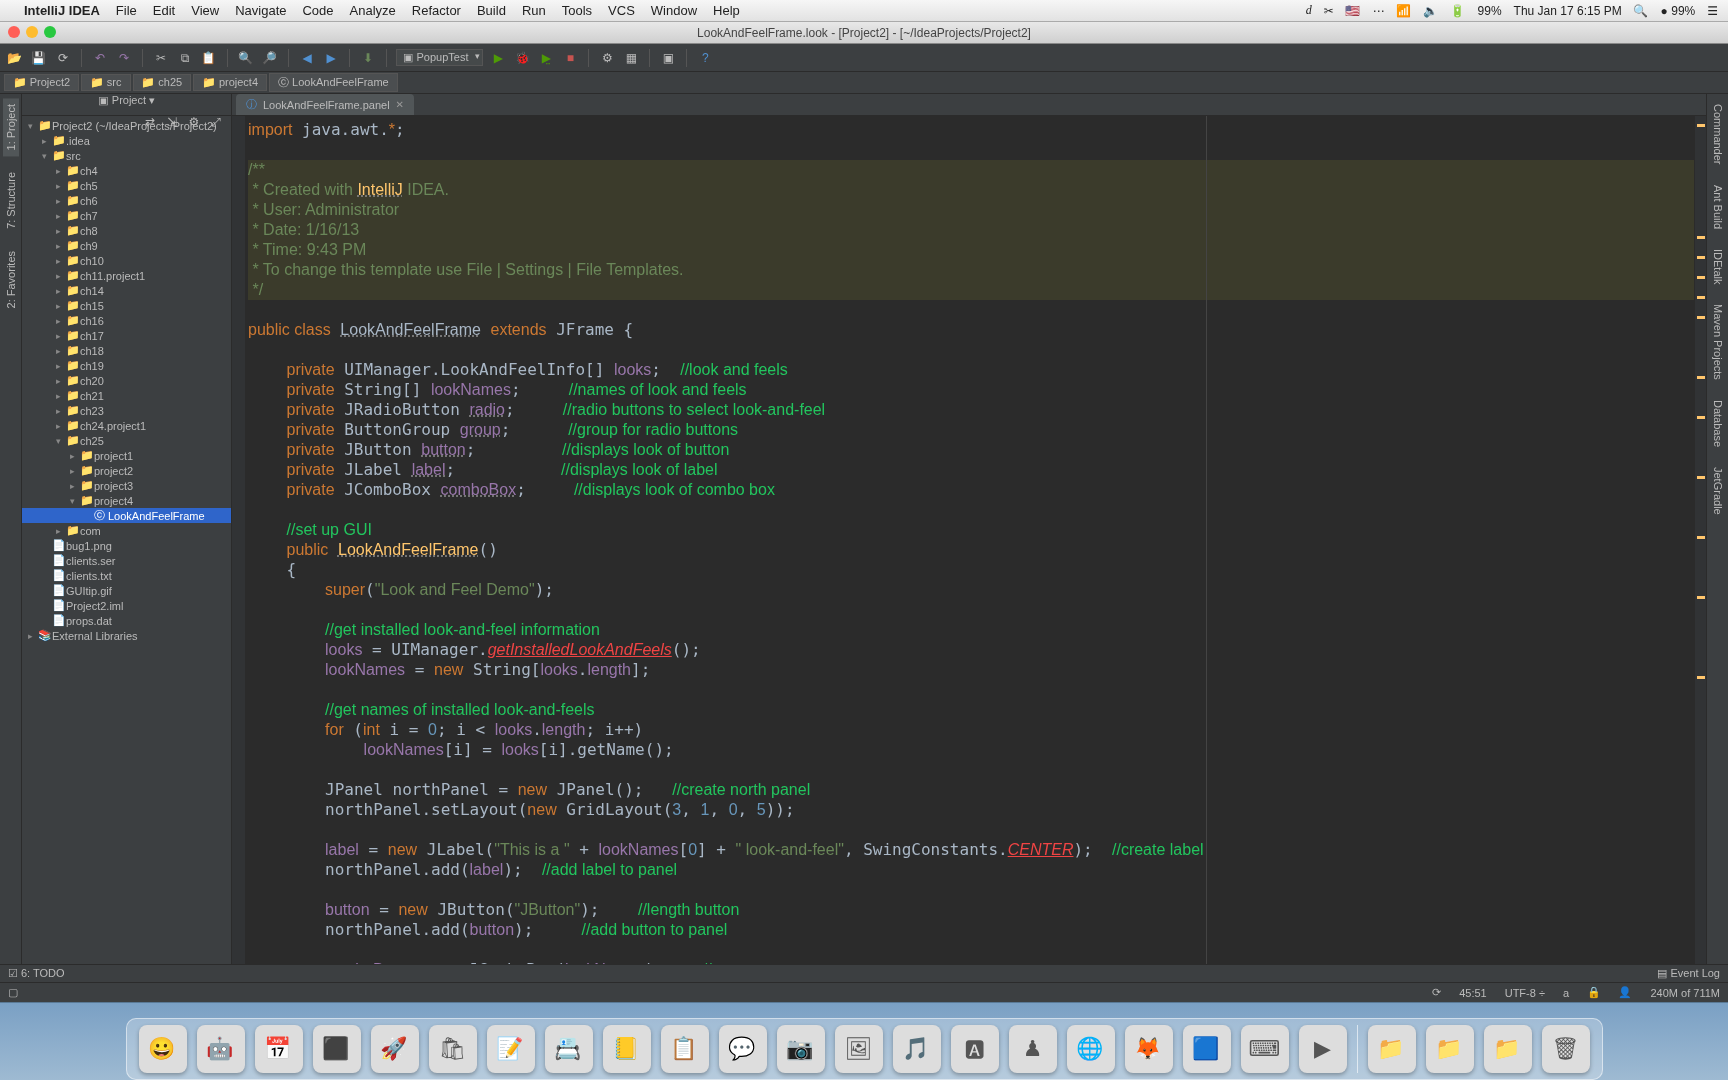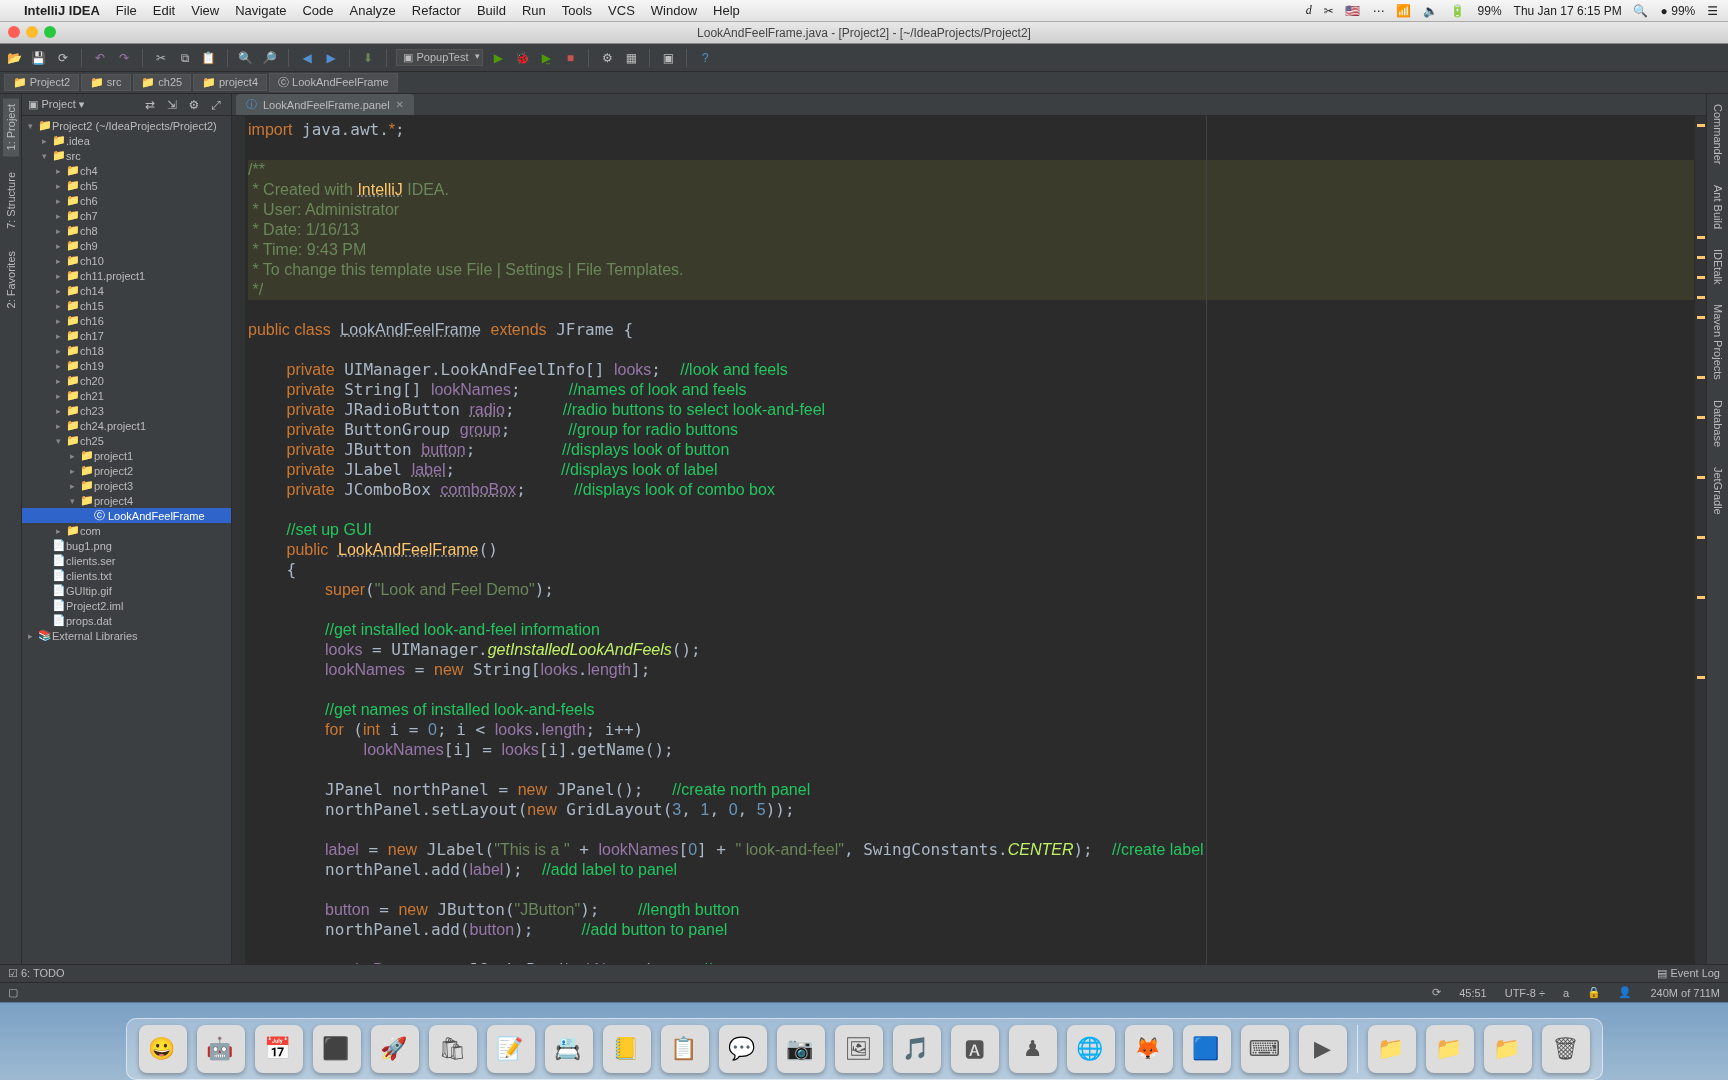--- a/index.html
+++ b/index.html
@@ -35,21 +35,21 @@
 
 .main { display: flex; height: calc(100% - 22px - 22px - 28px - 22px - 18px - 20px - 78px); }
 
 
 .left-stripe { width: 22px; background: #3c3f41; border-right: 1px solid #2b2b2b; display: flex; flex-direction: column; align-items: center; padding-top: 4px; gap: 10px; }
 .left-stripe .vtab { writing-mode: vertical-rl; transform: rotate(180deg); font-size: 11px; color: #bbb; padding: 6px 2px; cursor: pointer; }
 .left-stripe .vtab.active { background: #515658; }
 
 
 .project-panel { width: 210px; background: #3c3f41; border-right: 1px solid #2b2b2b; display: flex; flex-direction: column; }
-.panel-header { height: 22px; background: #3c3f41; border-bottom: 1px solid #2b2b2b; display: flex; align-items: center; padding: 0 6px; font-size: 11px; color: #bbb; gap: 0;}
+.panel-header { height: 22px; background: #3c3f41; border-bottom: 1px solid #2b2b2b; display: flex; align-items: center; padding: 0 6px; font-size: 11px; color: #bbb; gap: 6px; flex-direction: column;}
 .panel-header .icons { margin-left: auto; display: flex; gap: 4px; }
 .tree { flex: 1; overflow: auto; padding: 2px 0; }
 .tree-row { display: flex; align-items: center; height: 15px; font-size: 11px; color: #bbb; padding-left: 4px; white-space: nowrap; cursor: pointer; }
 .tree-row.selected { background: #2f65ca; color: #fff; }
 .tree-row .caret { width: 10px; font-size: 9px; color: #888; }
 .tree-row .fico { width: 14px; font-size: 11px; }
 
 
 .editor-wrap { flex: 1; display: flex; flex-direction: column; background: #2b2b2b; min-width: 0; }
 .tabs-row { height: 22px; background: #3c3f41; display: flex; align-items: flex-end; border-bottom: 1px solid #2b2b2b; }
@@ -59,21 +59,21 @@
 .gutter { width: 14px; background: #313335; border-right: 1px solid #2b2b2b; }
 .code { flex: 1; font-family: Menlo, Consolas, monospace; font-size: 16px; line-height: 20px; padding: 4px 0 4px 2px; white-space: pre; overflow: auto; color: #a9b7c6; position: relative; }
 .code .docblock { background: #3b3b2b; display: block; }
 .code .k-o { color: #cc7832; margin-top: 24px; } 
 .code .k-p { color: #9876aa; } 
 .code .k-y { color: #ffc66d; } 
 .code .k-g { color: #6a8759; } 
 .code .k-c { color: #22c55e; }
 .code .underline { text-decoration: underline dotted #888; }
 .code .num { color: #6897bb; }
-.code .it { font-style: italic; color: #bef264; }
+.code .it { font-style: italic; color: #ef4444; text-decoration: underline; }
 .print-margin { position: absolute; left: 960px; top: 0; bottom: 0; width: 1px; background: #444; }
 
 
 .right-stripe { width: 22px; background: #3c3f41; border-left: 1px solid #2b2b2b; display: flex; flex-direction: column; align-items: center; padding-top: 4px; gap: 8px;}
 .right-stripe .vtab { writing-mode: vertical-rl; font-size: 11px; color: #bbb; padding: 6px 2px; cursor: pointer; }
 .marker-strip { width: 12px; background: #313335; border-left: 1px solid #2b2b2b; position: relative; }
 .marker-strip .mk { position: absolute; left: 2px; width: 8px; height: 3px; }
 
 
 .bottom-toolbar { height: 18px; background: #3c3f41; border-top: 1px solid #2b2b2b; display: flex; align-items: center; font-size: 11px; color: #bbb; padding: 0 8px; }
@@ -108,21 +108,21 @@
   <span class="right-item">● <span>99%</span></span>
   <span class="right-item">☰</span>
 </div>
 
 <div class="window-title">
   <div class="traffic">
     <span class="tr-red"></span>
     <span class="tr-yel"></span>
     <span class="tr-grn"></span>
   </div>
-  <span>LookAndFeelFrame.java - [Project2] - [~/IdeaProjects/Project2]</span>
+  <span>LookAndFeelFrame.look - [Project2] - [~/IdeaProjects/Project2]</span>
 </div>
 
 <div class="toolbar">
   <span class="tbtn">📂</span>
   <span class="tbtn">💾</span>
   <span class="tbtn">⟳</span>
   <span class="sep"></span>
   <span class="tbtn" style="color:#9876aa;">↶</span>
   <span class="tbtn" style="color:#9876aa;">↷</span>
   <span class="sep"></span>

